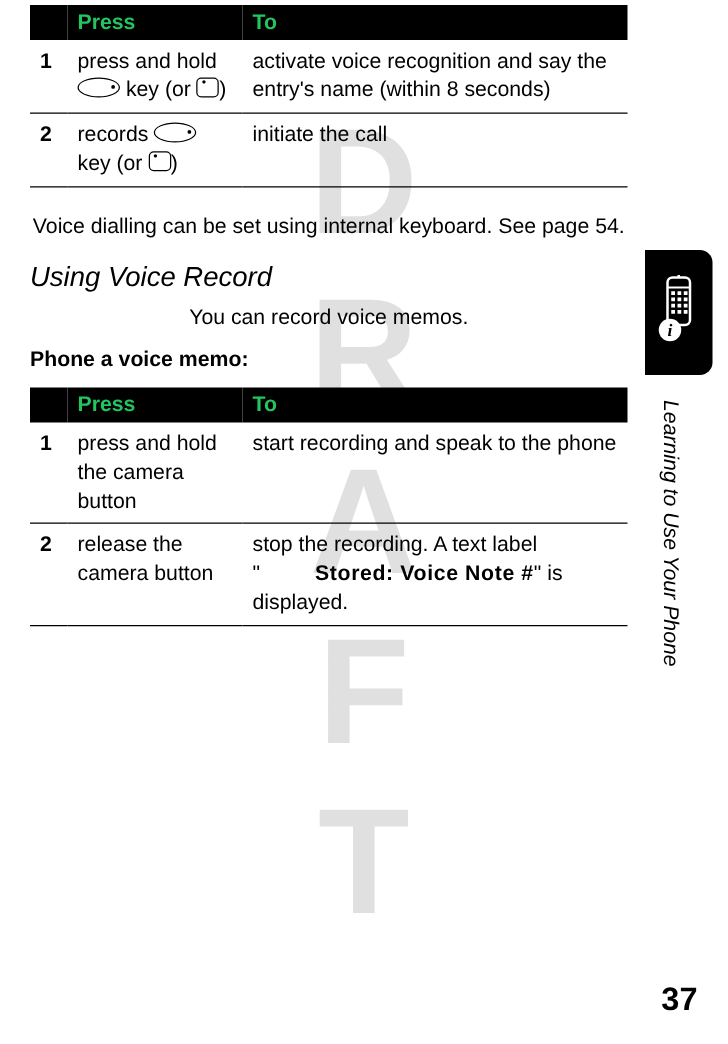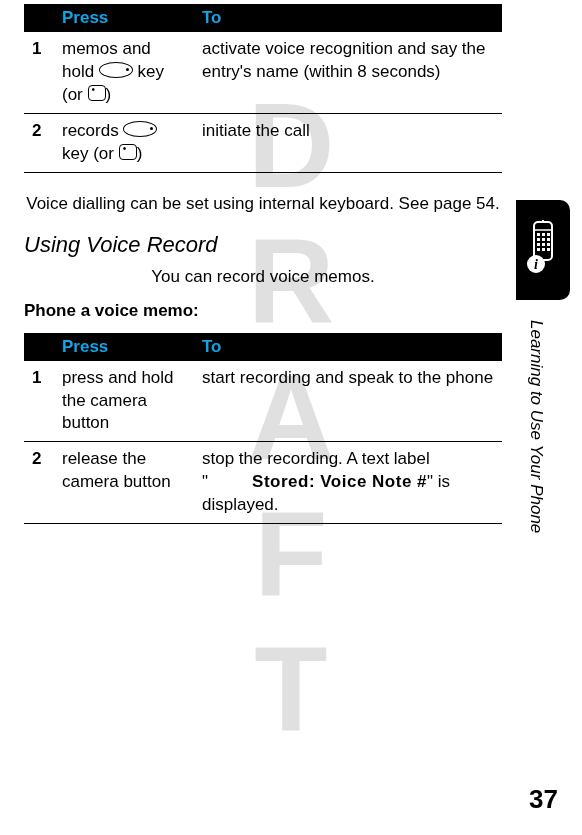--- a/index.html
+++ b/index.html
@@ -54,21 +54,21 @@
       margin-bottom: 12px;
     }
     table {
       border-collapse: collapse;
       width: 100%;
       font-size: 17px;
       margin-bottom: 20px;
     }
     thead th {
       background: #000;
-      color: #0ea5e9;
+      color: #22c55e;
       font-weight: bold;
       text-align: left;
       padding: 4px 8px;
     }
     thead th:first-child { width: 30px; }
     thead th:nth-child(2) { width: 140px; }
     tbody td {
       padding: 6px 8px;
       vertical-align: top;
       border-bottom: 1px solid #000;
@@ -166,21 +166,21 @@
       <tr>
         <th></th>
         <th>Press</th>
         <th>To</th>
       </tr>
     </thead>
     <tbody>
       <tr>
         <td class="numcell">1</td>
         <td>
-          <span>memos and hold </span><span class="key-oval dot"></span><span> key (or </span><span class="key-round"></span><span>)</span>
+          <span>press and hold </span><span class="key-oval dot"></span><span> key (or </span><span class="key-round"></span><span>)</span>
         </td>
         <td>activate voice recognition and say the entry's name (within 8 seconds)</td>
       </tr>
       <tr>
         <td class="numcell">2</td>
         <td>
           <span> records </span><span class="key-oval dot"></span><span> key (or </span><span class="key-round"></span><span>)</span>
         </td>
         <td>initiate the call</td>
       </tr>

